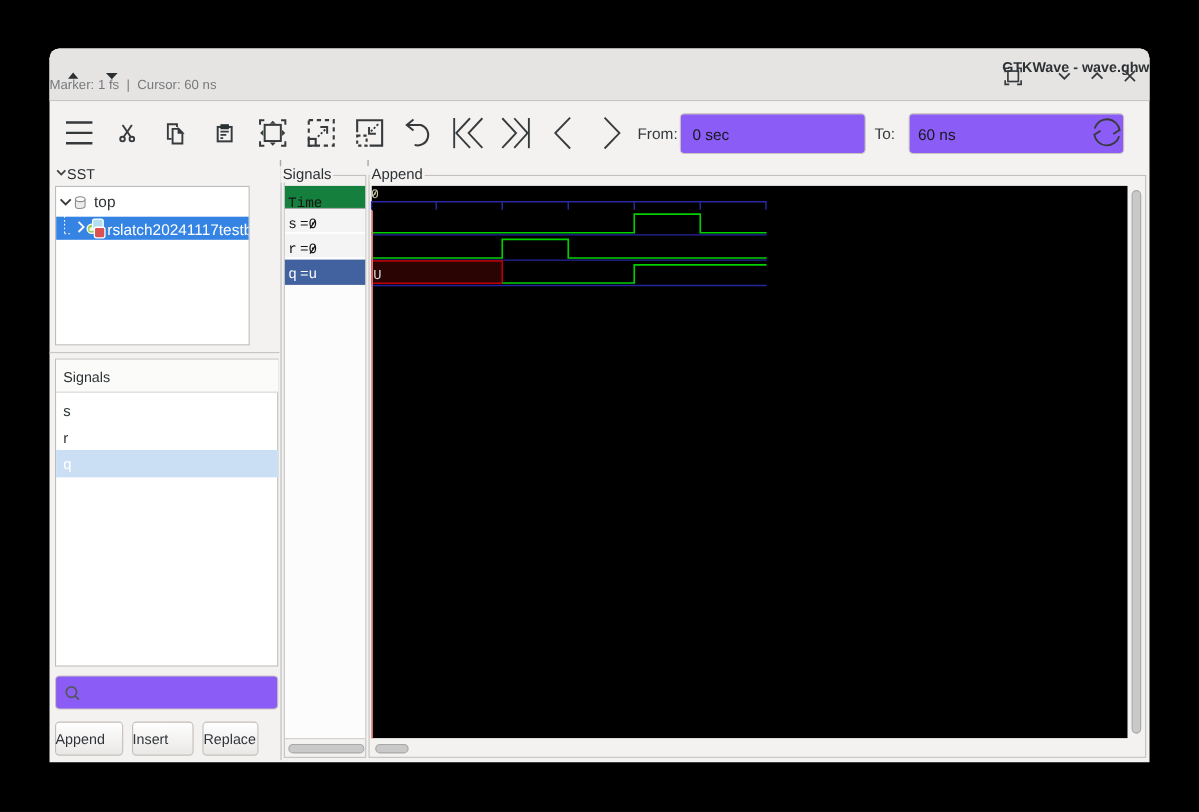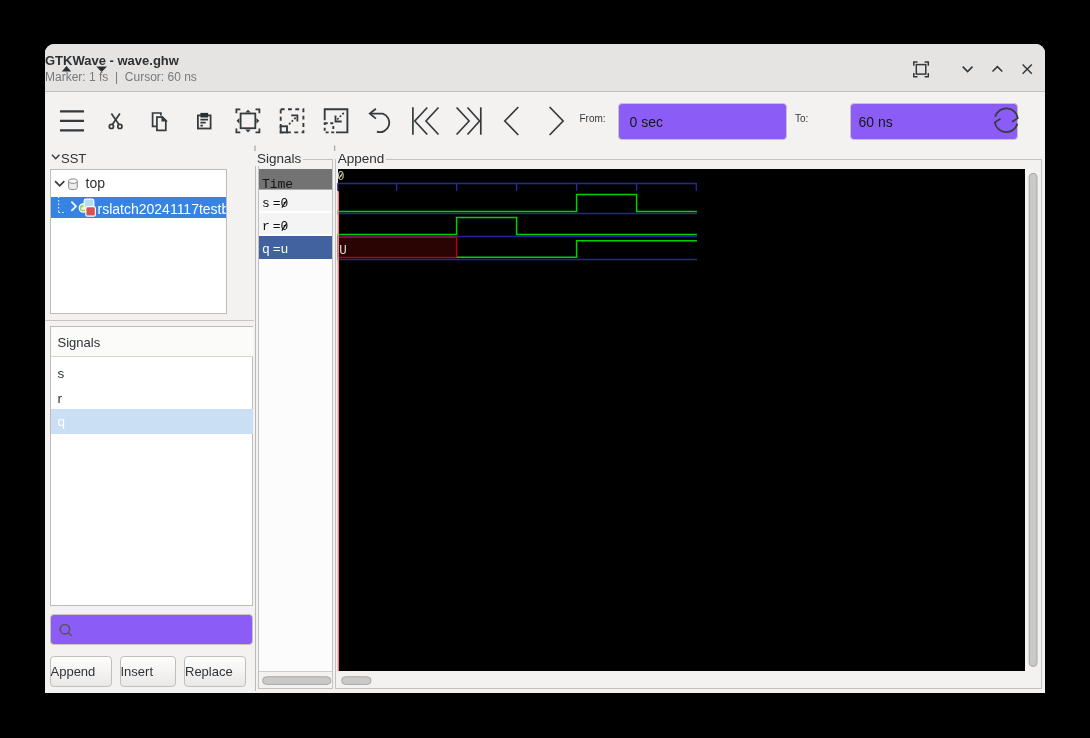--- a/index.html
+++ b/index.html
@@ -1,43 +1,43 @@
 <!DOCTYPE html>
 <html><head><meta charset="utf-8">
 <style>
 html,body{margin:0;padding:0;width:1090px;height:738px;background:#000;overflow:hidden}
 *{box-sizing:border-box}
 body{font-family:"Liberation Sans",sans-serif;-webkit-font-smoothing:antialiased}
 .abs{position:absolute}
 #win{position:absolute;left:45px;top:44px;width:1000px;height:649px;background:#f3f2f1;border-radius:9px 9px 0 0}
 #titlebar{position:absolute;left:0;top:0;width:1000px;height:48px;background:#e5e4e2;border-radius:9px 9px 0 0;border-bottom:1px solid #c2c0be}
-#title{position:absolute;left:0;top:9px;width:1000px;text-align:left;font-size:13px;font-weight:bold;color:#2d3134}
+#title{position:absolute;left:0;top:9px;width:1000px;text-align:right;font-size:13px;font-weight:bold;color:#2d3134}
 #subtitle{position:absolute;left:0;top:26px;width:1000px;text-align:left;font-size:12px;color:#77797c}
-.tool-text{position:absolute;font-size:10px;color:#35393c}
+.tool-text{position:absolute;font-size:14px;color:#35393c}
 .entry{position:absolute;background:#8b5cf6;border:1px solid #cac4bf;border-radius:4px}
 .entry span{position:absolute;top:10px;font-size:14px;color:#15181a}
 
 .whitebox{position:absolute;background:#fff;border:1px solid #bebcba}
 .btn{position:absolute;height:31px;background:linear-gradient(#fefefe,#f2f1f0 60%,#e9e8e7);border:1px solid #c4beb9;border-radius:4px;font-size:13px;color:#303438;text-align:left;line-height:29px}
 
 .frame{position:absolute;border:1px solid #c3c1bf}
 .framelabel{position:absolute;font-size:13.5px;color:#2d3134;background:#f3f2f1;padding:0 2px}
 </style></head>
 <body>
 <div id="win">
   <div id="titlebar"></div>
   <div id="title">GTKWave - wave.ghw</div>
   <div id="subtitle">Marker: 1 fs &nbsp;|&nbsp; Cursor: 60 ns</div>
 
   <div class="tool-text" style="left:534.5px;top:68.5px">From:</div>
   <div class="entry" style="left:572.5px;top:58.5px;width:169px;height:37px">
       <span style="left:11px">0 sec</span>
     </div>
   <div class="tool-text" style="left:750px;top:68.5px">To:</div>
-  <div class="entry" style="left:805px;top:58.5px;width:168px;height:37px">
+  <div class="entry" style="left:781px;top:58.5px;width:196px;height:37px">
       <span style="left:7.5px">60 ns</span>
     </div>
 
   <div class="tool-text" style="left:16px;top:106.5px;color:#2d3134;font-size:13px">SST</div>
   <div class="whitebox" id="treebox" style="left:4.5px;top:124.5px;width:177px;height:145px;overflow:hidden">
     <div style="position:absolute;left:0;top:27px;width:203.5px;height:21.5px;background:#3584e4"></div>
     <div style="position:absolute;left:35px;top:5px;font-size:14px;color:#2d3134">top</div>
     <div style="position:absolute;left:47px;top:31.5px;font-size:14px;color:#fff;white-space:nowrap">rslatch20241117testbench</div>
   </div>
   <div style="position:absolute;left:0px;top:275.5px;width:208.5px;height:1px;background:#c7c5c3"></div>
@@ -47,28 +47,28 @@
       </div>
     <div style="position:absolute;left:7px;top:39px;font-size:13.5px;color:#2d3134">s</div>
     <div style="position:absolute;left:7px;top:64px;font-size:13.5px;color:#2d3134">r</div>
     <div style="position:absolute;left:0;top:82px;width:202px;height:25.5px;background:#cbdff4">
       <span style="position:absolute;left:7px;top:5px;font-size:13.5px;color:#fff">q</span>
       </div>
   </div>
   <div class="entry" style="left:4.5px;top:570px;width:203.5px;height:31px"></div>
   <div class="btn" style="left:4.5px;top:611.5px;width:62px">Append</div>
   <div class="btn" style="left:74.5px;top:611.5px;width:56.5px">Insert</div>
-  <div class="btn" style="left:139px;top:611.5px;width:62px">Replace</div>
+  <div class="btn" style="left:139px;top:611.5px;width:51px">Replace</div>
 
   <div style="position:absolute;left:209.7px;top:106.5px;width:1px;height:540px;background:#bbb9b7"></div>
 
   <div class="frame" style="left:213px;top:115px;width:75px;height:529.8px"></div>
   <div class="framelabel" style="left:210px;top:106.5px">Signals</div>
   <div id="siglist" style="position:absolute;left:213.9px;top:124.5px;width:73px;height:503.5px;border-bottom:1px solid #cfcdcb;background:#fcfcfc;font-family:'Liberation Mono',monospace;font-size:13px;color:#141414">
-    <div style="position:absolute;left:0;top:0;width:73px;height:21.5px;background:#737373;border-bottom:1px solid #a9a9a8">
+    <div style="position:absolute;left:0;top:0;width:73px;height:21.5px;background:#15803d;border-bottom:1px solid #a9a9a8">
         <span style="position:absolute;left:3px;top:8.2px">Time</span>
       </div>
     <div style="position:absolute;left:0;top:21.5px;width:73px;height:22px;background:#f4f4f4;border-bottom:1px solid #fff">
         <span style="position:absolute;left:3.2px;top:6px">s</span>
         <span style="position:absolute;left:13.8px;top:6px">=0</span>
       </div>
     <div style="position:absolute;left:0;top:44.5px;width:73px;height:22px;background:#f4f4f4;border-bottom:1px solid #fff">
         <span style="position:absolute;left:3.2px;top:6px">r</span>
         <span style="position:absolute;left:13.8px;top:6px">=0</span>
       </div>

